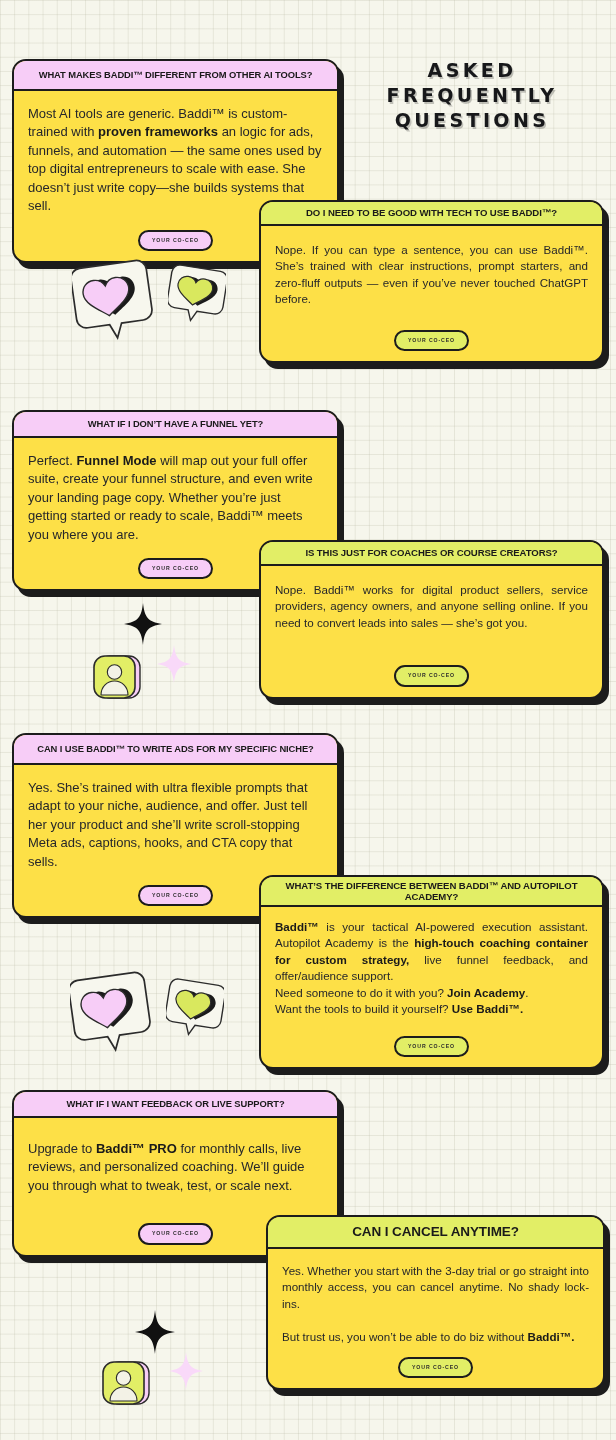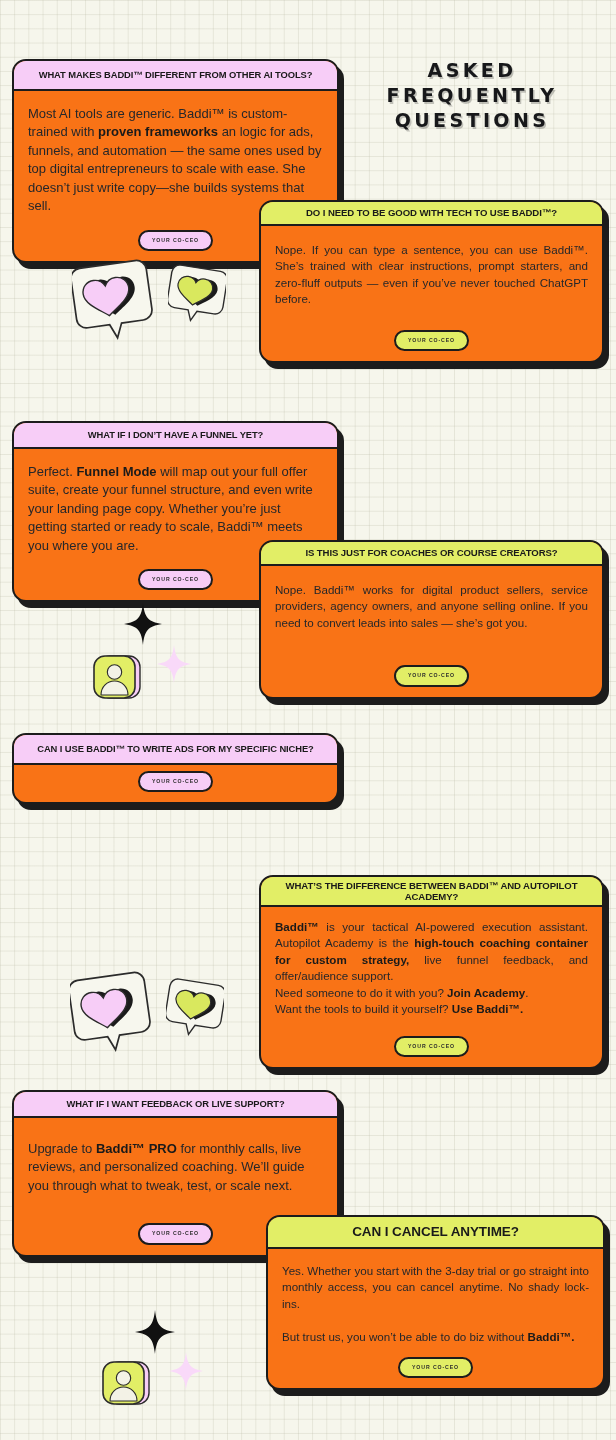--- a/index.html
+++ b/index.html
@@ -24,21 +24,21 @@
     position: relative;
     width: 616px;
     height: 1440px;
   }
 
   
   .card {
     position: absolute;
     border: 2.5px solid #1c1c1c;
     border-radius: 14px;
-    background: #f97316;
+    background: #fde047;
     box-shadow: 5px 6px 0 0 #1c1c1c;
     overflow: hidden;
   }
   .card-head {
     border-bottom: 2.5px solid #1c1c1c;
     text-align: center;
     font-weight: bold;
     letter-spacing: -0.1px;
     color: #1a1a1a;
     display: flex;
@@ -150,21 +150,21 @@
   <div class="decor" style="left:168px; top:262px;">
     <svg width="58" height="60" viewBox="0 0 58 60">
       <g transform="rotate(9 29 30)">
         <path d="M9 6 h40 a8 8 0 0 1 8 8 v27 a8 8 0 0 1 -8 8 h-17 l-5 10 l-4 -10 h-14 a8 8 0 0 1 -8 -8 v-27 a8 8 0 0 1 8 -8 z" fill="#f7f7ee" stroke="#2b2b2b" stroke-width="1.4"></path>
         <path d="M40 16 c-4 0 -7 2 -8.5 5 c-1.5 -3 -4.5 -5 -8.5 -5 c-5 0 -9 4 -9 9 c0 8 12 14 17.5 18.5 c5.5 -4.5 17.5 -10.5 17.5 -18.5 c0 -5 -4 -9 -9 -9 z" fill="#1b1b1b"></path>
         <path d="M35 16 c-4 0 -7 2 -8.5 5 c-1.5 -3 -4.5 -5 -8.5 -5 c-5 0 -9 4 -9 9 c0 8 12 14 17.5 18.5 c5.5 -4.5 17.5 -10.5 17.5 -18.5 c0 -5 -4 -9 -9 -9 z" fill="#d9e85e" stroke="#2b2b2b" stroke-width="1.2"></path>
       </g>
     </svg>
   </div>
 
-  <div class="card left pink" style="top:421px;">
+  <div class="card left pink" style="top:410px;">
     <div class="card-head">WHAT IF I DON’T HAVE A FUNNEL YET?</div>
     <div class="card-body">
         <p>Perfect. <b>Funnel Mode</b> will map out your full offer suite, create your funnel structure, and even write your landing page copy. Whether you’re just getting started or ready to scale, Baddi™ meets you where you are.</p>
       </div>
     <div class="btn-wrap">
       <div class="cta">YOUR CO-CEO</div>
     </div>
   </div>
 
   <div class="card right green" style="top:540px;">
@@ -191,20 +191,23 @@
     <svg width="52" height="50" viewBox="0 0 52 50">
       <rect x="7" y="3" width="41" height="42" rx="11" fill="#f7cdf7" stroke="#2b2b2b" stroke-width="1.4"></rect>
       <rect x="2" y="3" width="41" height="42" rx="11" fill="#e2ee66" stroke="#2b2b2b" stroke-width="1.6"></rect>
       <circle cx="22.5" cy="19" r="7.2" fill="#f3f2e6" stroke="#2b2b2b" stroke-width="1.1"></circle>
       <path d="M9 42 c0 -8.5 6.3 -14 13.5 -14 c7.2 0 13.5 5.5 13.5 14 z" fill="#f3f2e6" stroke="#2b2b2b" stroke-width="1.1"></path>
     </svg>
   </div>
 
   <div class="card left pink" style="top:733px;">
     <div class="card-head two">CAN I USE BADDI™ TO WRITE ADS FOR MY SPECIFIC NICHE?</div>
+    <div class="card-body">
+        <p>Yes. She’s trained with ultra flexible prompts that adapt to your niche, audience, and offer. Just tell her your product and she’ll write scroll-stopping Meta ads, captions, hooks, and CTA copy that sells.</p>
+      </div>
     <div class="btn-wrap">
       <div class="cta">YOUR CO-CEO</div>
     </div>
   </div>
 
   <div class="card right green" style="top:875px;">
     <div class="card-head two">WHAT’S THE DIFFERENCE BETWEEN BADDI™ AND AUTOPILOT ACADEMY?</div>
     <div class="card-body" style="padding-top:12px;">
         <p><b>Baddi™</b> is your tactical AI-powered execution assistant. Autopilot Academy is the <b>high-touch coaching container for custom strategy,</b> live funnel feedback, and offer/audience support.<br>Need someone to do it with you? <b>Join Academy</b>.<br> Want the tools to build it yourself? <b>Use Baddi™.</b></p>
       </div>

